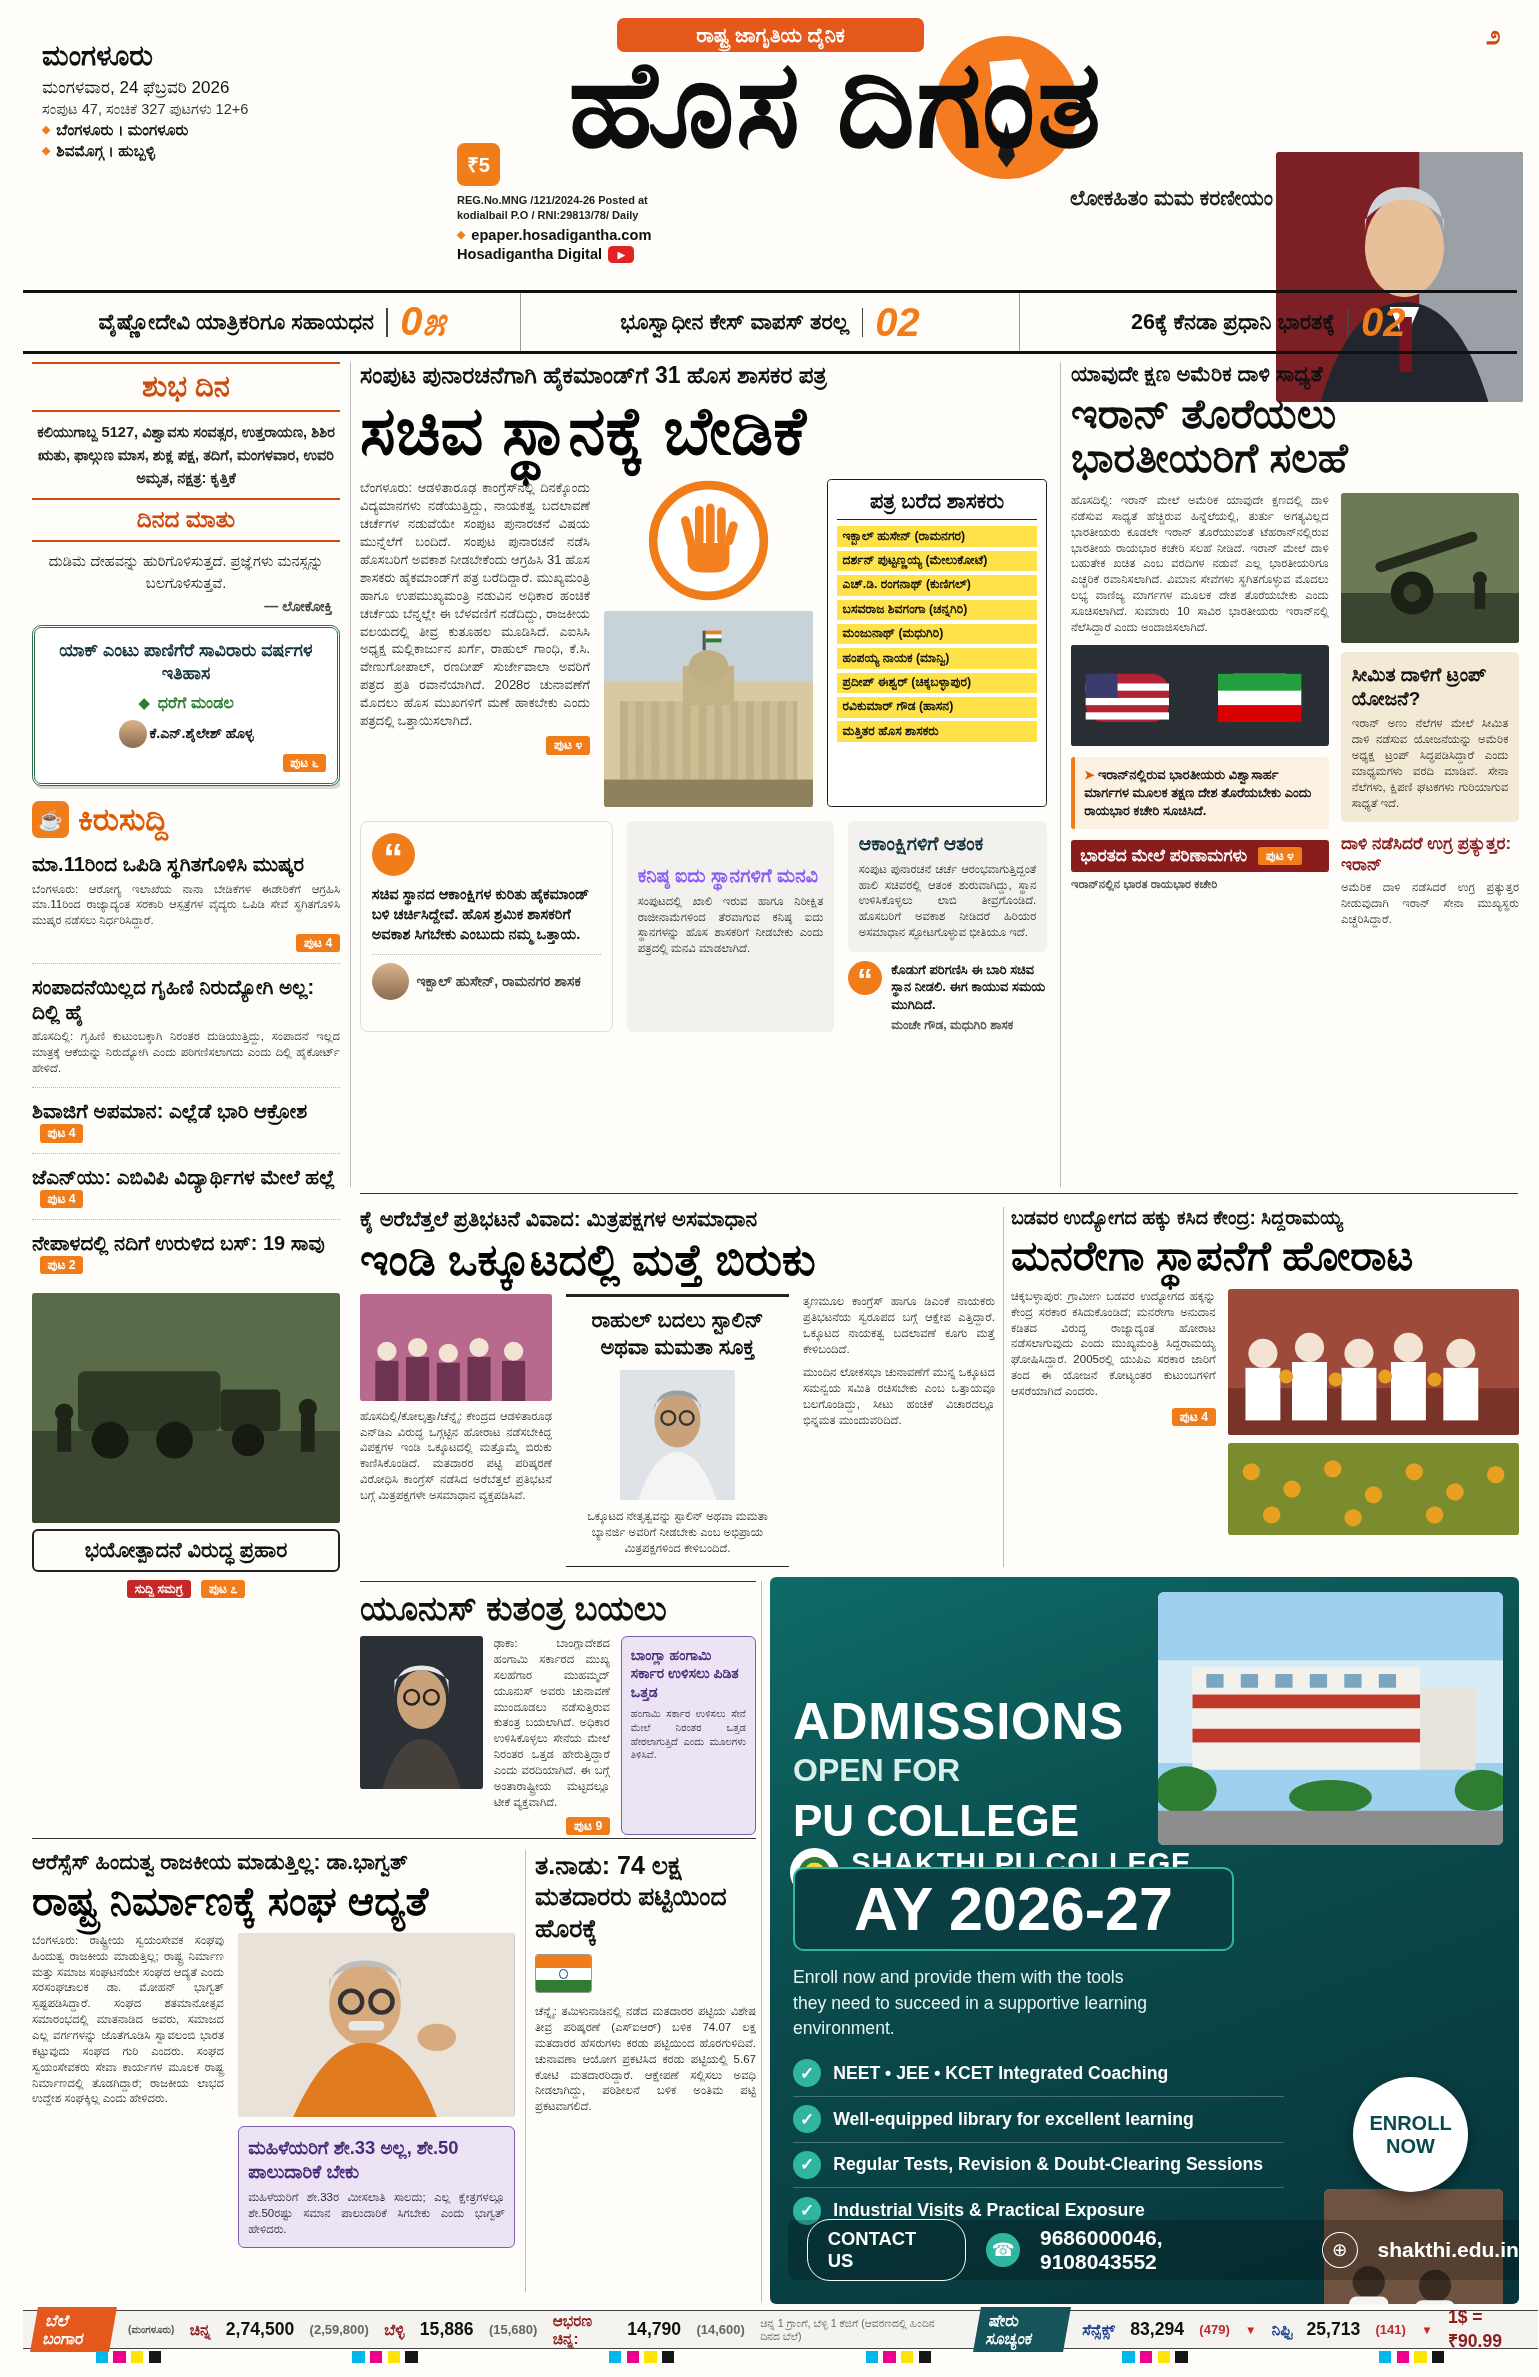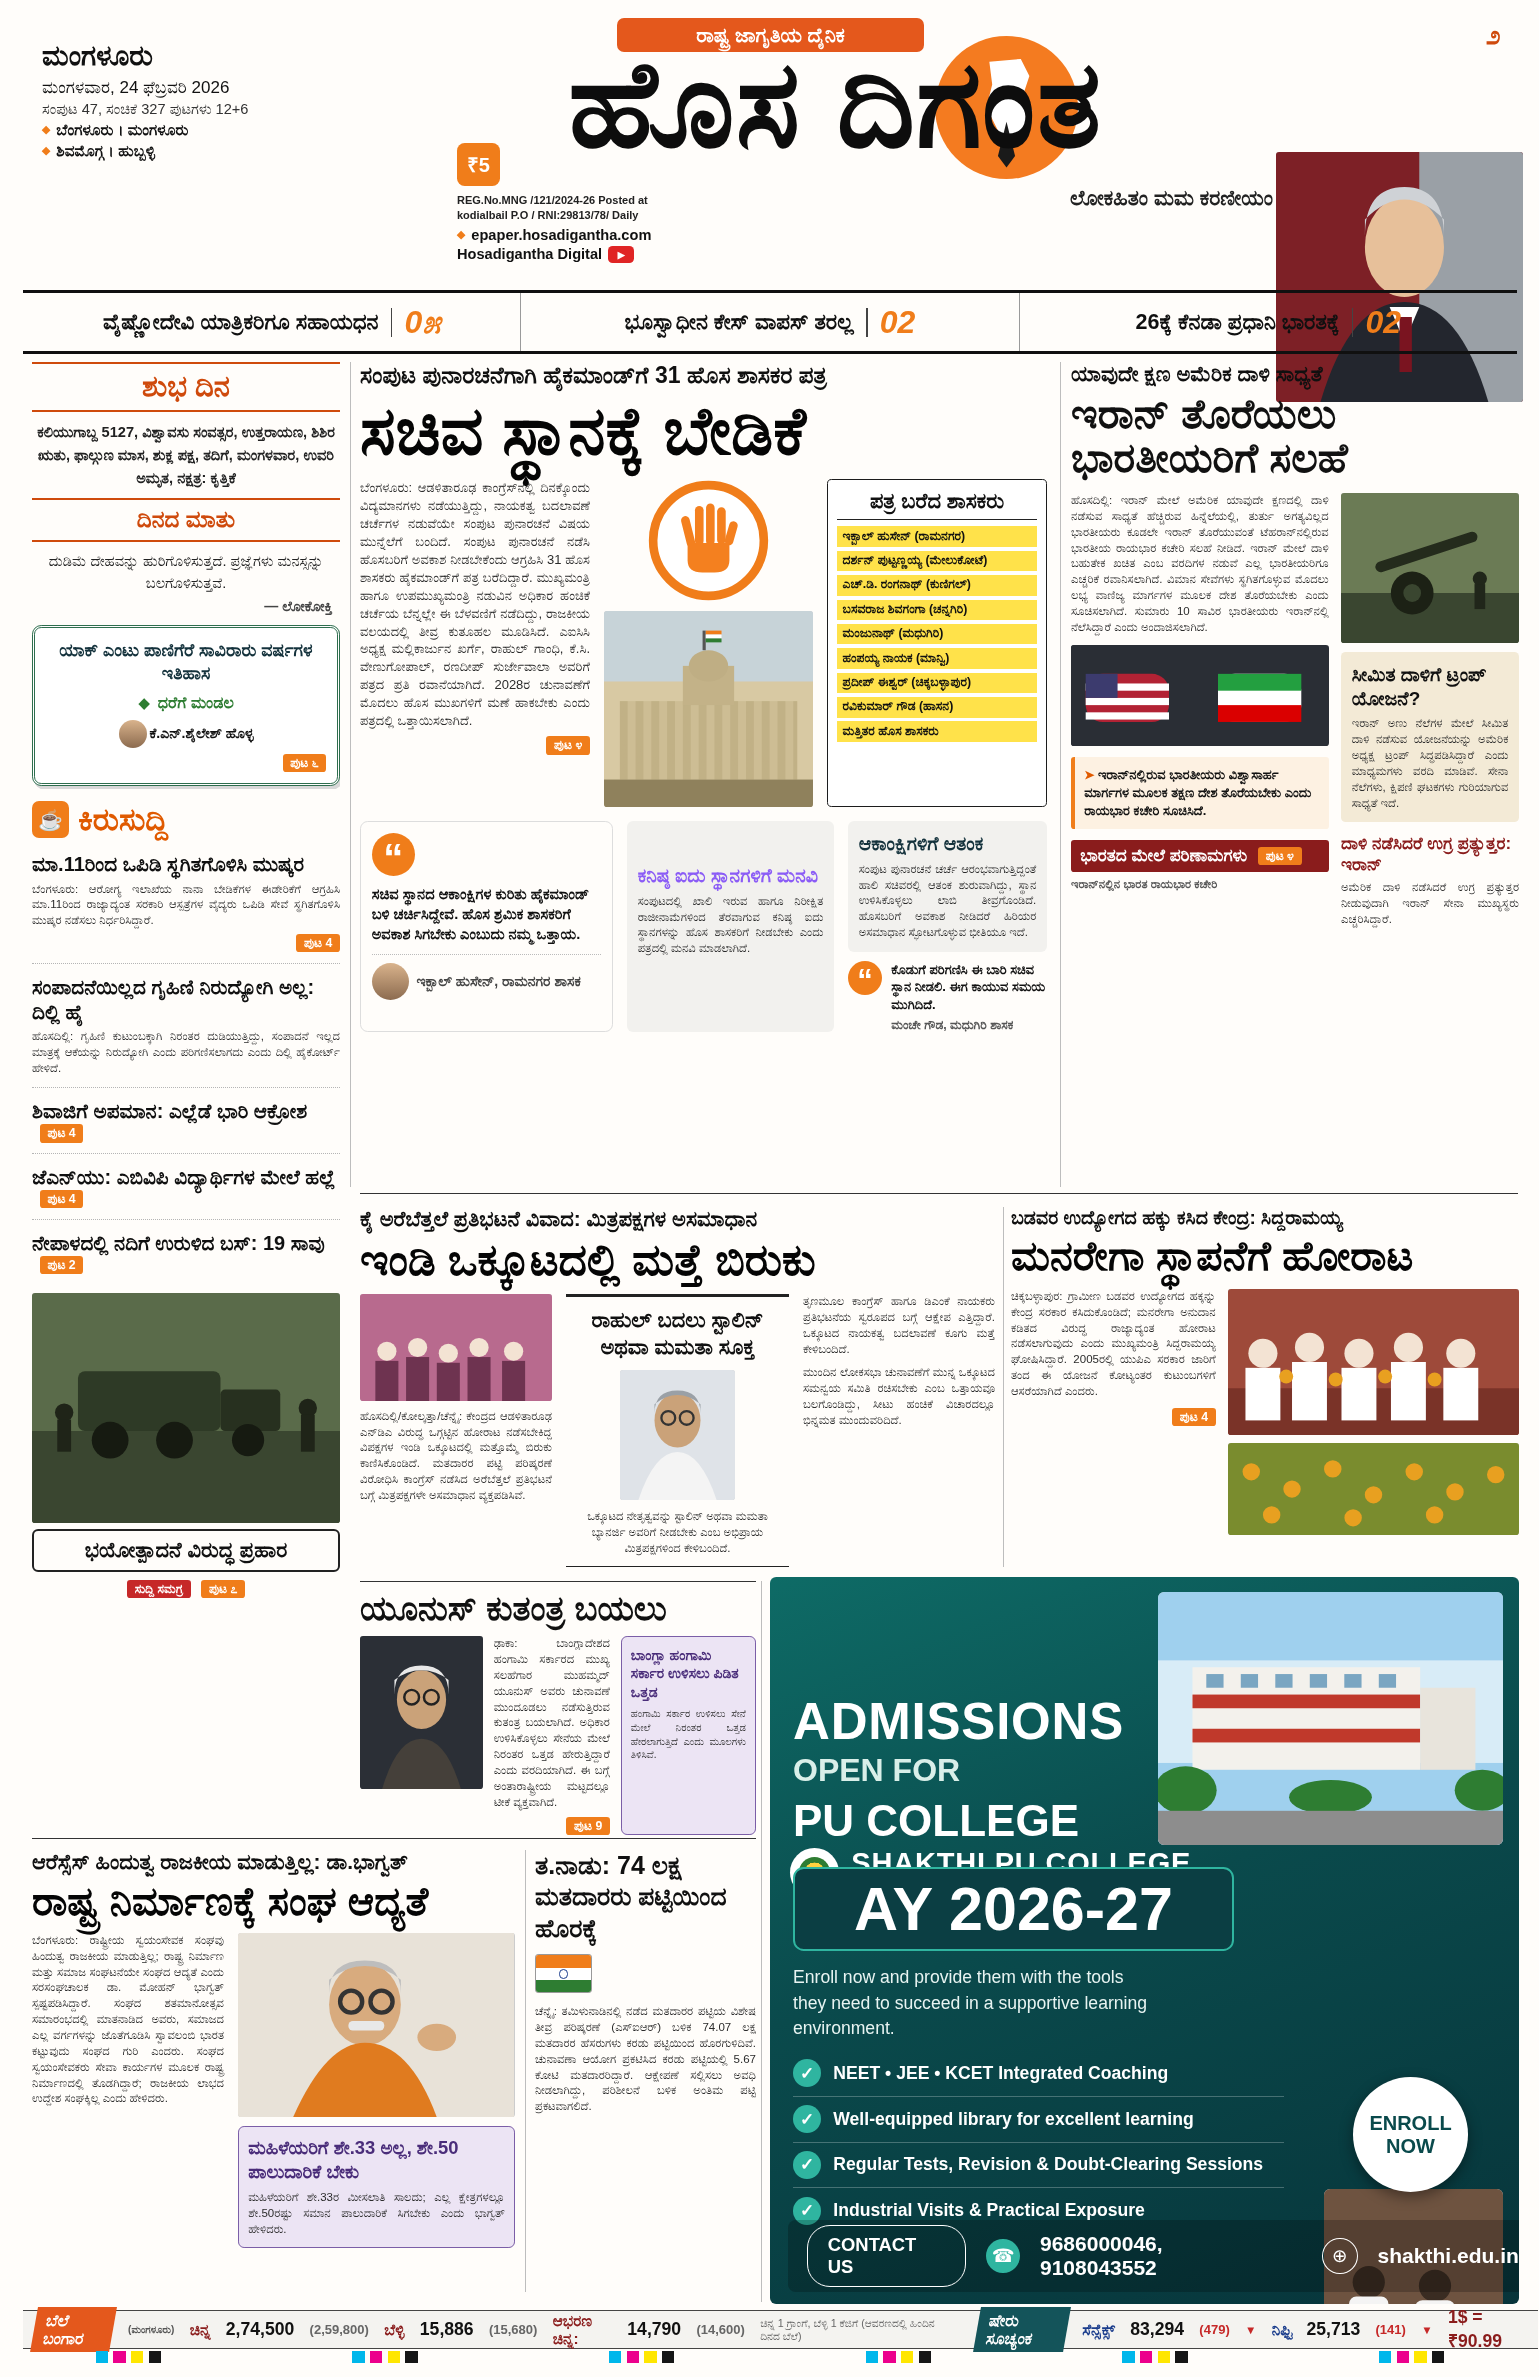--- a/index.html
+++ b/index.html
@@ -22,21 +22,21 @@
   .mh-circle{position:absolute;left:61%;top:-7.7px;width:143px;height:143px;border-radius:50%;background:#f47b20;z-index:0;}
   .mh-text{position:relative;z-index:1;}
   .price-badge{width:43px;height:43px;background:#f07d1a;color:#fff;border-radius:7.7px;display:flex;align-items:center;justify-content:center;font-weight:900;font-size:20px;}
   .regline{font-size:11px;font-weight:bold;color:#222;line-height:1.4;}
   .yt{display:inline-flex;align-items:center;justify-content:center;background:#e02424;color:#fff;border-radius:4.6px;width:26px;height:17px;font-size:9.2px;}
   
   .teaser{flex:1;display:flex;align-items:center;justify-content:center;gap:12.3px;height:100%;}
   .teaser+.teaser{border-left:0.8px solid #9a9a9a;}
   .tlabel{font-weight:900;font-size:21.5px;color:#101010;}
   .tsep{width:1.5px;height:29px;background:#444;}
-  .tpage{color:#f07d1a;font-weight:900;font-style:italic;font-size:32px;text-align:center;}
+  .tpage{color:#f07d1a;font-weight:900;font-style:italic;font-size:40px;text-align:center;}
   
   .deco-title{color:#cf4a0c;text-align:center;font-weight:900;border-top:2.3px solid #cf4a0c;border-bottom:2.3px solid #cf4a0c;padding:6.1px 0;}
   .feature-box{border:3.1px double #2e6e4e;border-radius:9.2px;padding:10.7px;background:#fff;box-shadow:2.3px 3.1px 0 #d8d8d8;}
   .ksq{width:37px;height:37px;background:#f07d1a;border-radius:7px;display:flex;align-items:center;justify-content:center;color:#fff;font-size:20px;}
   .brief{padding:10.7px 0;border-bottom:1.5px dotted #b5b5b5;}
   .brief h4{margin:0 0 4.6px;font-size:20px;line-height:1.25;color:#101010;}
   
   .kick{font-weight:900;font-size:23px;color:#101010;}
   .headline-xl{font-size:67px;font-weight:900;line-height:1.02;margin:7.7px 0 14px;color:#050505;}
   .mlabox{border:1.9px solid #1c1c1c;border-radius:4.6px;padding:9.2px;background:#fff;}
@@ -590,21 +590,21 @@
             <rect x="51" y="62" width="22" height="12" rx="4"></rect>
             <rect x="29" y="102" width="22" height="12" rx="4"></rect>
             <rect x="65" y="104" width="22" height="12" rx="4"></rect>
           </g>
       </svg>
     </div>
     <div class="abs enroll" style="left:583px;top:500px;">
       <span>ENROLL NOW</span>
     </div>
 
-    <div class="abs contactbar" style="left:18.4px;top:643px;width:712px;height:72px;justify-content:center;">
+    <div class="abs contactbar" style="left:18.4px;top:643px;width:712px;height:60px;justify-content:center;">
       <span class="cpill">CONTACT US</span>
       <span class="cicon">☎</span>
       <span class="b" style="color:#fff;font-size:21px;">9686000046, 9108043552</span>
       <span style="flex:1;"></span>
       <span class="cicon" style="background:transparent;border:1.5px solid #fff;">⊕</span>
       <span class="b" style="color:#fff;font-size:21px;">shakthi.edu.in</span>
     </div>
   </div>
 
   <div class="hrule" style="left:32px;top:1838px;width:724px;"></div>

